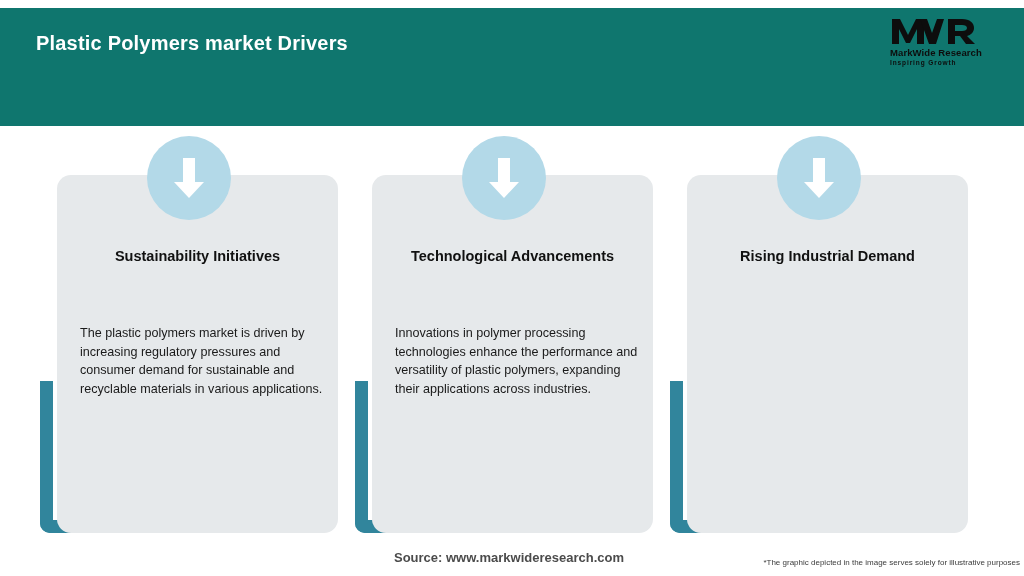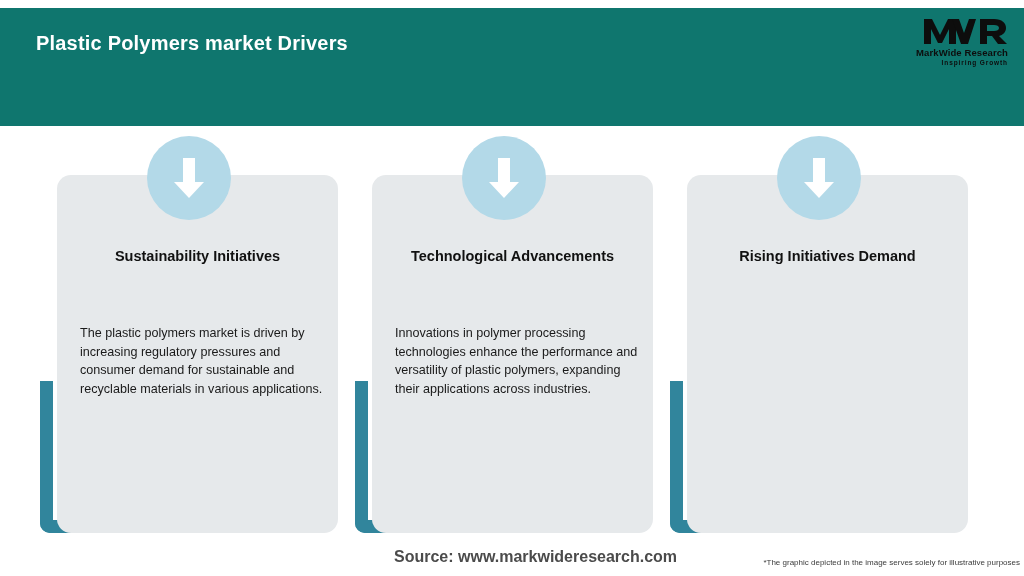--- a/index.html
+++ b/index.html
@@ -36,21 +36,21 @@
     white-space: nowrap;
   }
 
   
   .logo {
     position: absolute;
     right: 16px;
     top: 8px;
     width: 118px;
     height: 56px;
-    text-align: right;
+    text-align: left;
   }
   .logo-mark {
     display: block;
     margin: 0 auto;
     line-height: 0;
   }
   .logo-name {
     display: block;
     font-size: 9.5px;
     font-weight: bold;
@@ -147,21 +147,21 @@
     line-height: 18.5px;
     color: #1a1a1a;
     z-index: 2;
   }
 
   
   .source {
     position: absolute;
     left: 394px;
     top: 557px;
-    font-size: 16px;
+    font-size: 13px;
     font-weight: bold;
     color: #4b4b4b;
     white-space: nowrap;
     transform: translateY(-50%);
   }
   .disclaimer {
     position: absolute;
     right: 4px;
     top: 562px;
     font-size: 8px;
@@ -219,19 +219,19 @@
   </div>
 
   <div class="card-wrap c3">
     <div class="bracket"></div>
     <div class="card"></div>
     <div class="icon-circle">
       <svg width="40" height="46" viewBox="0 0 40 46" aria-hidden="true">
         <path d="M14 3 L26 3 L26 27 L35 27 L20 43 L5 27 L14 27 Z" fill="#ffffff"></path>
       </svg>
     </div>
-    <div class="card-title">Rising Initiatives Demand</div>
+    <div class="card-title">Rising Industrial Demand</div>
   </div>
 
 </div>
 
 <div class="source">Source: www.markwideresearch.com</div>
 <div class="disclaimer">*The graphic depicted in the image serves solely for illustrative purposes</div>
 
 </body></html>

